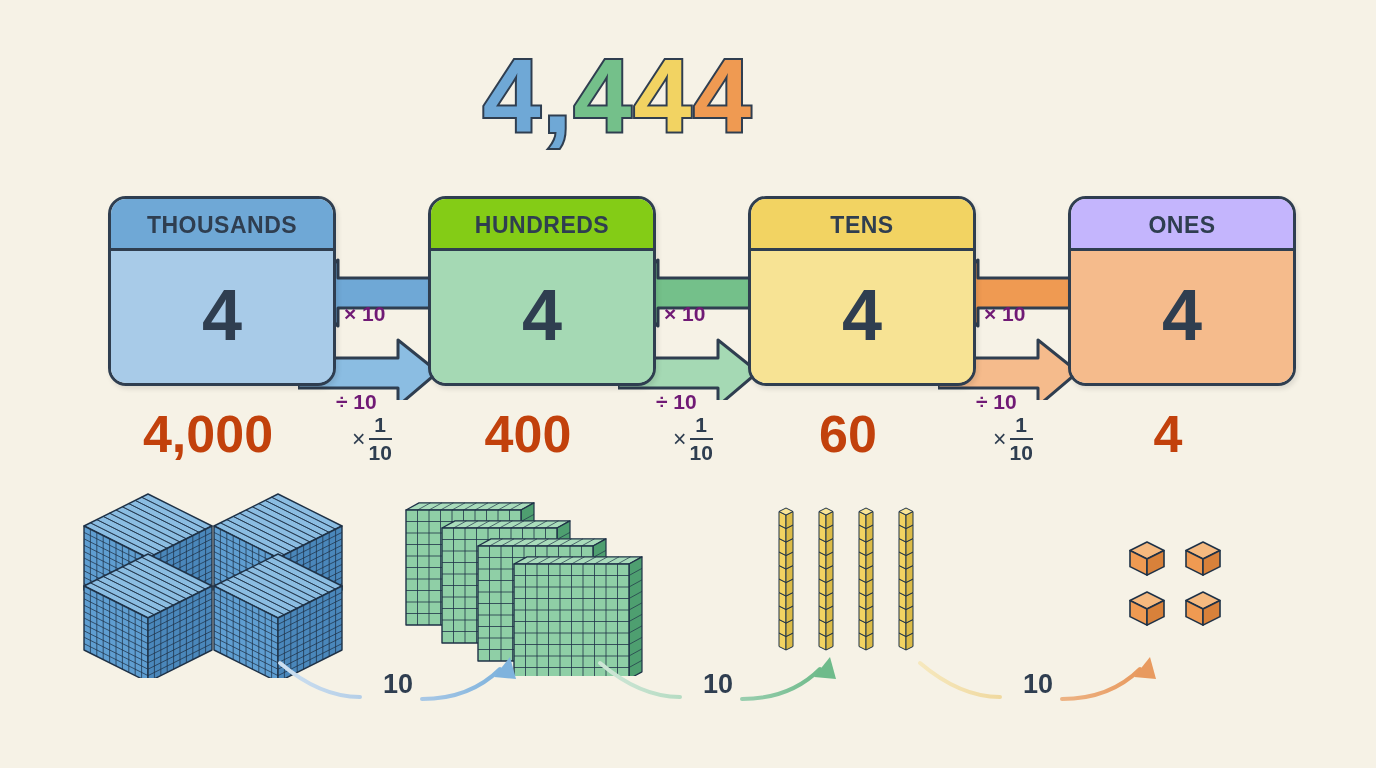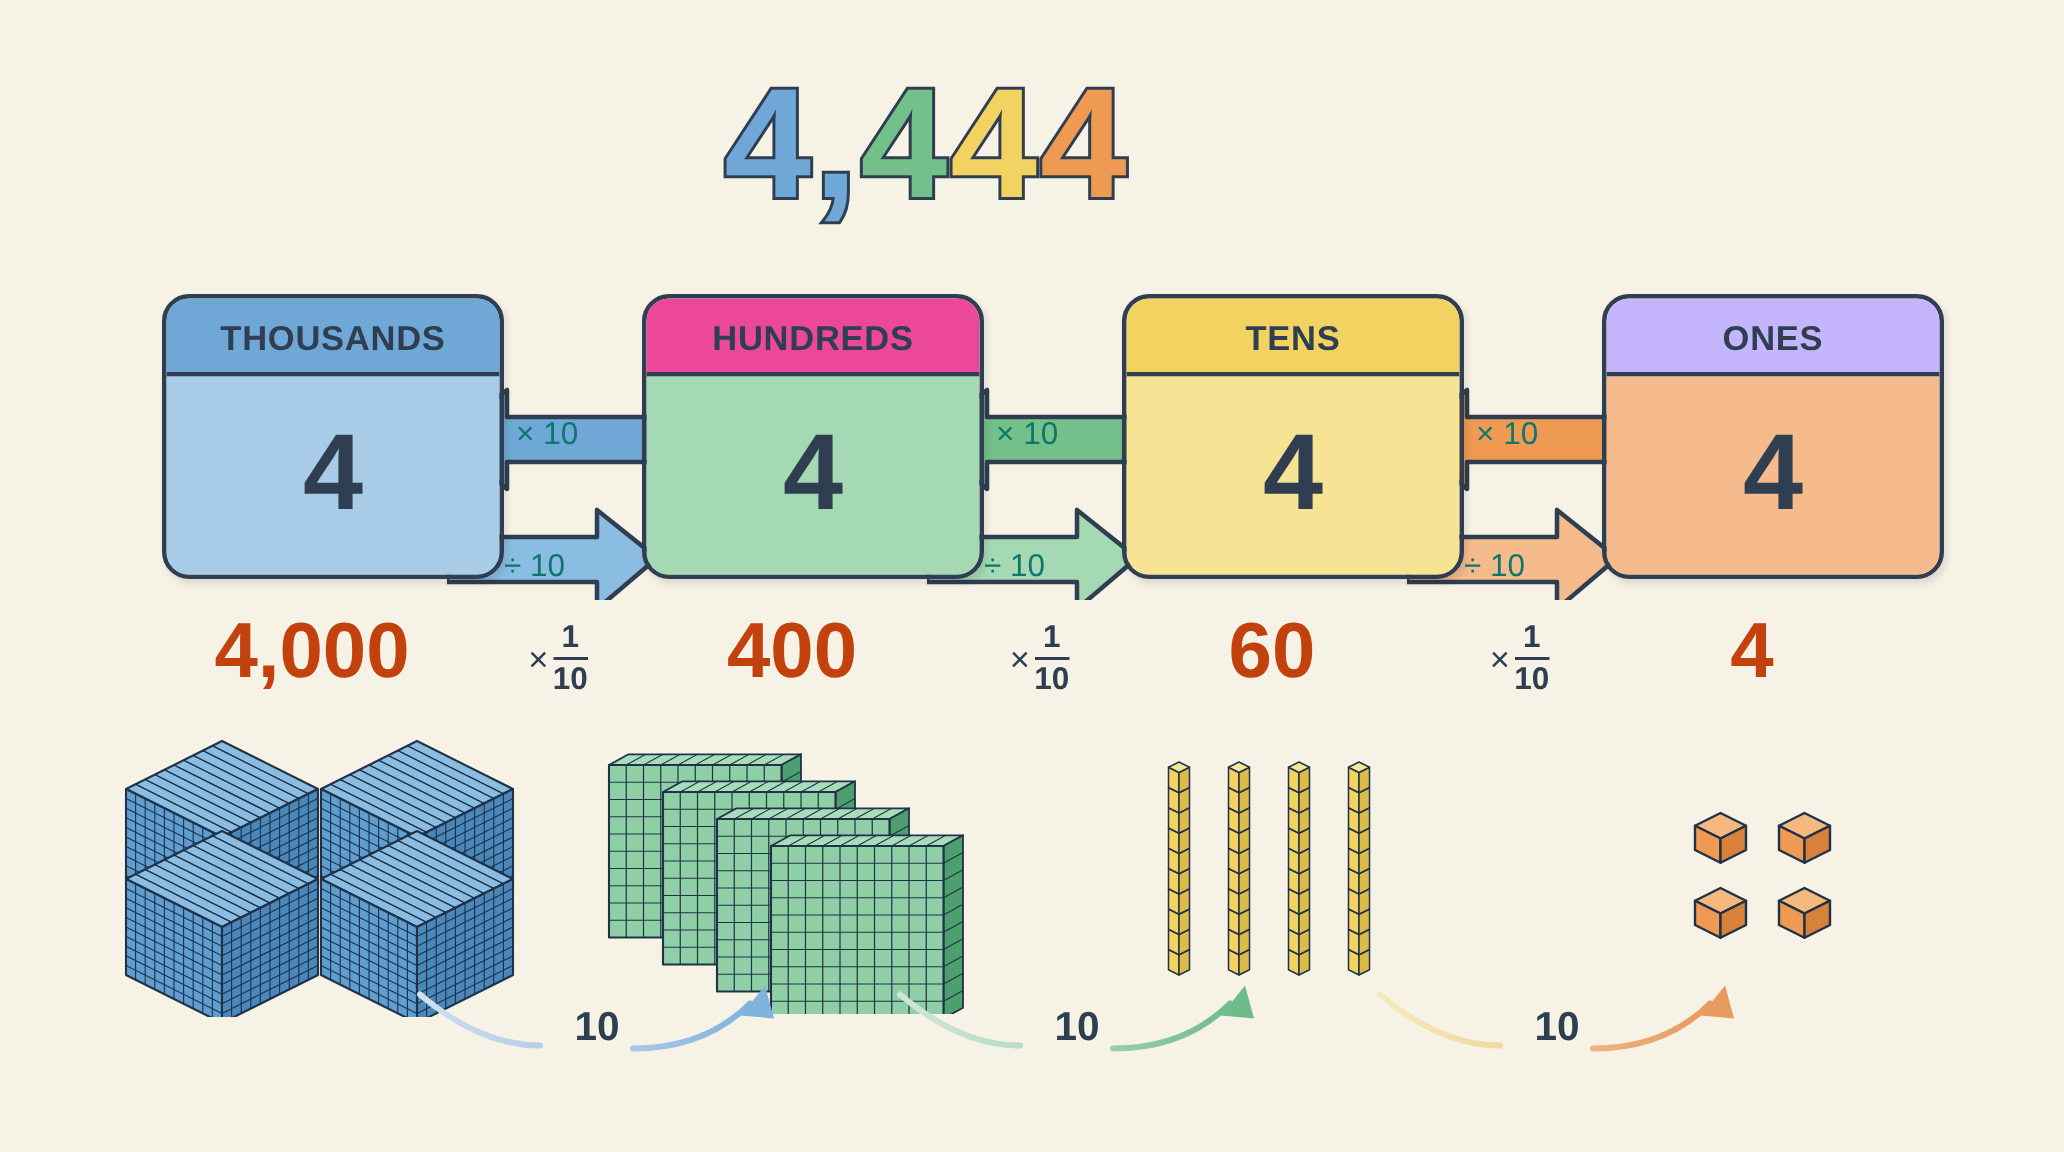--- a/index.html
+++ b/index.html
@@ -70,36 +70,37 @@
     font-weight: bold;
     color: #2f3e50;
   }
 
   #card-th { left: 108px;  top: 196px; }
   #card-hu { left: 428px;  top: 196px; }
   #card-te { left: 748px;  top: 196px; }
   #card-on { left: 1068px; top: 196px; }
 
   #card-th .hdr { background: #6fa8d6; } #card-th .dig { background: #a8cbe8; }
-  #card-hu .hdr { background: #ec4899; } #card-hu .dig { background: #a5d9b4; }
+  #card-hu .hdr { background: #84cc16; } #card-hu .dig { background: #a5d9b4; }
   #card-te .hdr { background: #f2d362; } #card-te .dig { background: #f7e394; }
   #card-on .hdr { background: #c4b5fd; } #card-on .dig { background: #f5bb8c; }
 
   
   .arrgrp { position: absolute; width: 140px; height: 150px; z-index: 2; }
   #arr-1 { left: 298px; top: 250px; }
   #arr-2 { left: 618px; top: 250px; }
   #arr-3 { left: 938px; top: 250px; }
   .arrgrp svg { position: absolute; left: 0; top: 0; }
   .arrlbl {
     position: absolute;
     font-size: 21px;
-    font-weight: normal;
-    color: #0f766e;
+    font-weight: bold;
+    color: #701a75;
     white-space: nowrap;
+    margin-top: 24px;
   }
   .lbl-mul { left: 46px; top: 28px; }
   .lbl-div { left: 38px; top: 116px; }
 
   
   .val {
     position: absolute;
     top: 404px;
     width: 220px;
     text-align: center;

